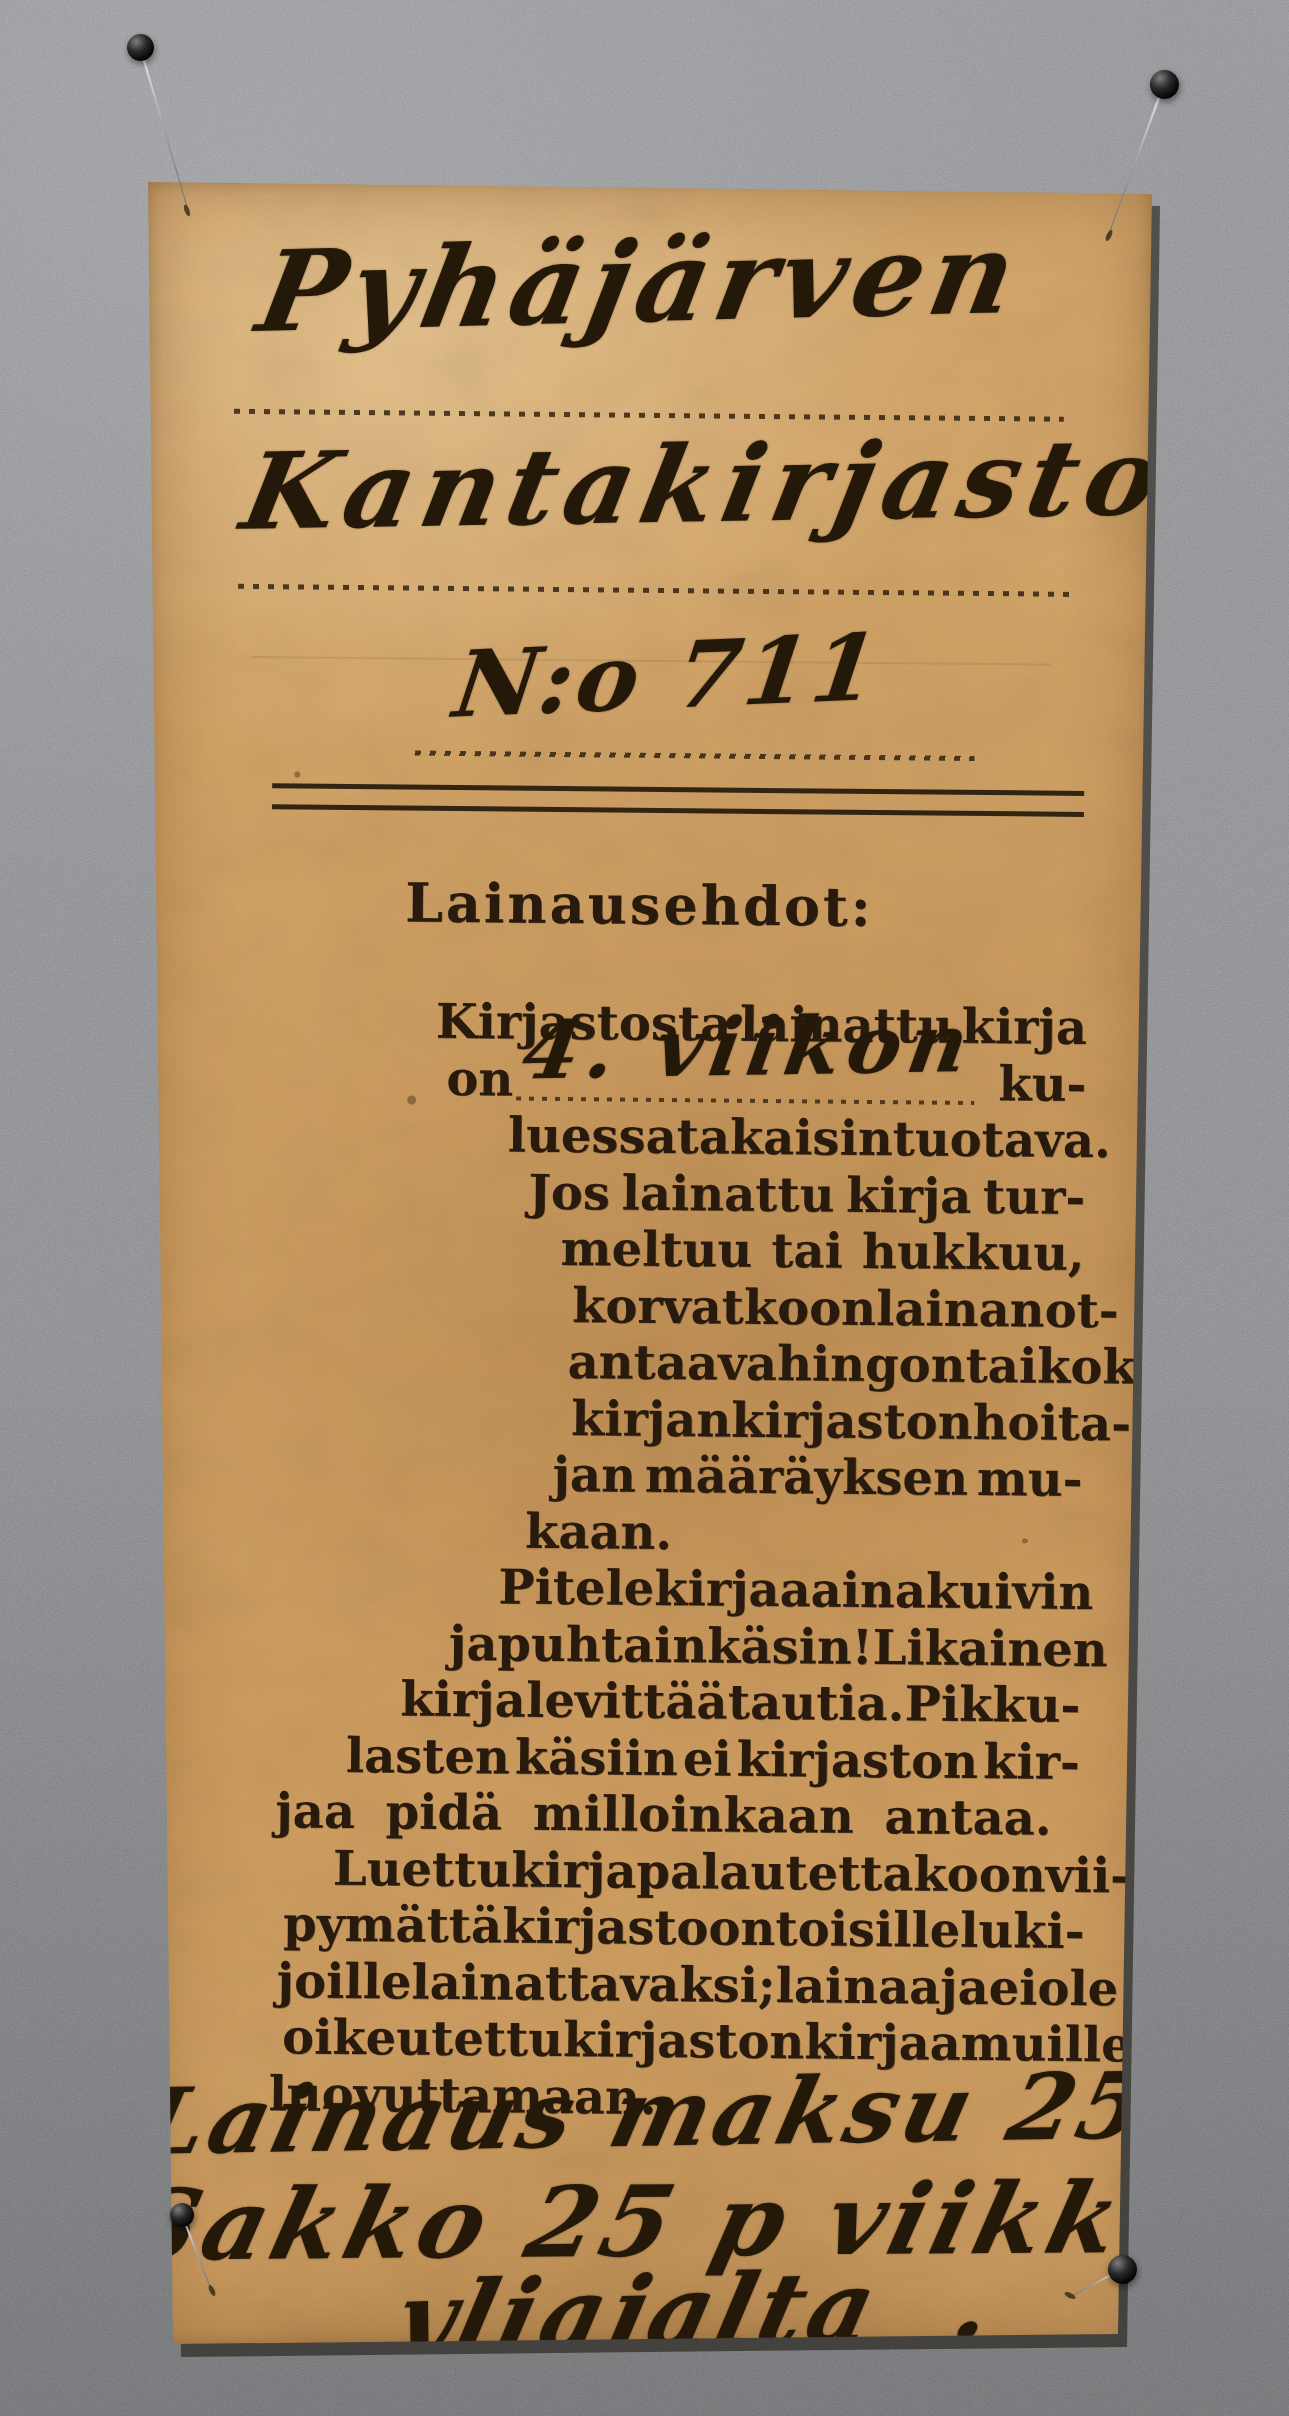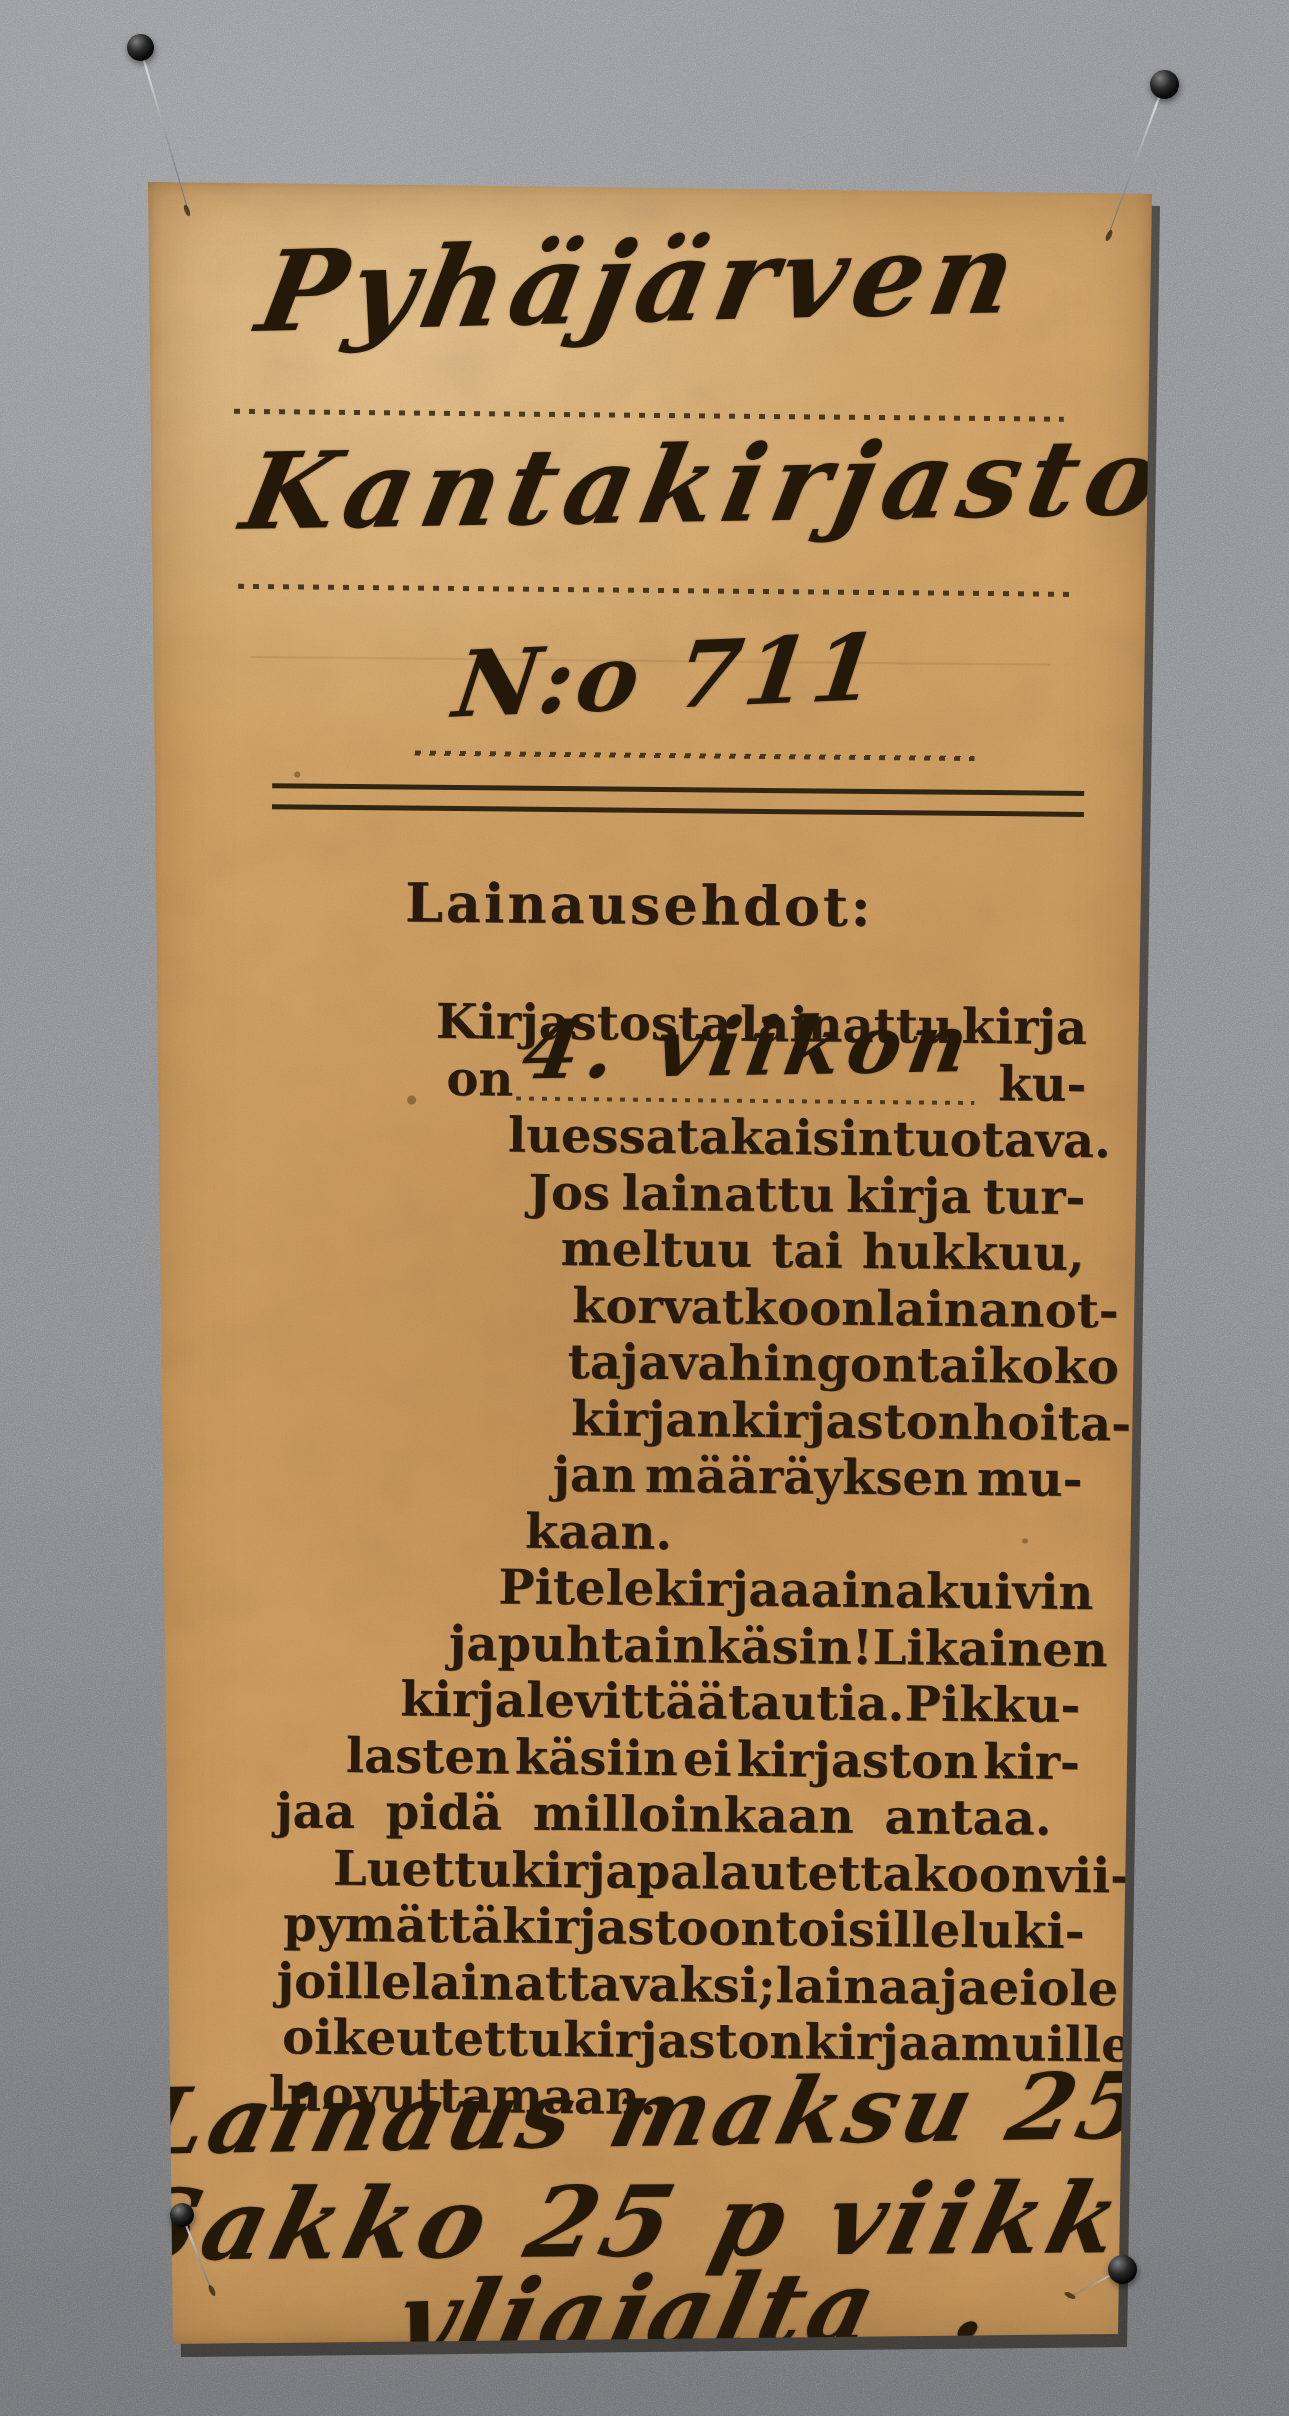--- a/index.html
+++ b/index.html
@@ -136,21 +136,21 @@
           <div class="pline just" style="left: 571px; top: 1216px; width: 524px;">
             <span>meltuu</span>
             <span>tai</span>
             <span>hukkuu,</span>
           </div>
           <div class="pline just" style="left: 583px; top: 1273px; width: 512px;">
             <span>korvatkoon</span>
             <span>lainanot-</span>
           </div>
           <div class="pline just" style="left: 579px; top: 1329px; width: 516px;">
-            <span>taja</span>
+            <span>antaa</span>
             <span>vahingon</span>
             <span>tai</span>
             <span>koko</span>
           </div>
           <div class="pline just" style="left: 583px; top: 1386px; width: 512px;">
             <span>kirjan</span>
             <span>kirjastonhoita-</span>
           </div>
           <div class="pline just" style="left: 565px; top: 1442px; width: 530px;">
             <span>jan</span>

